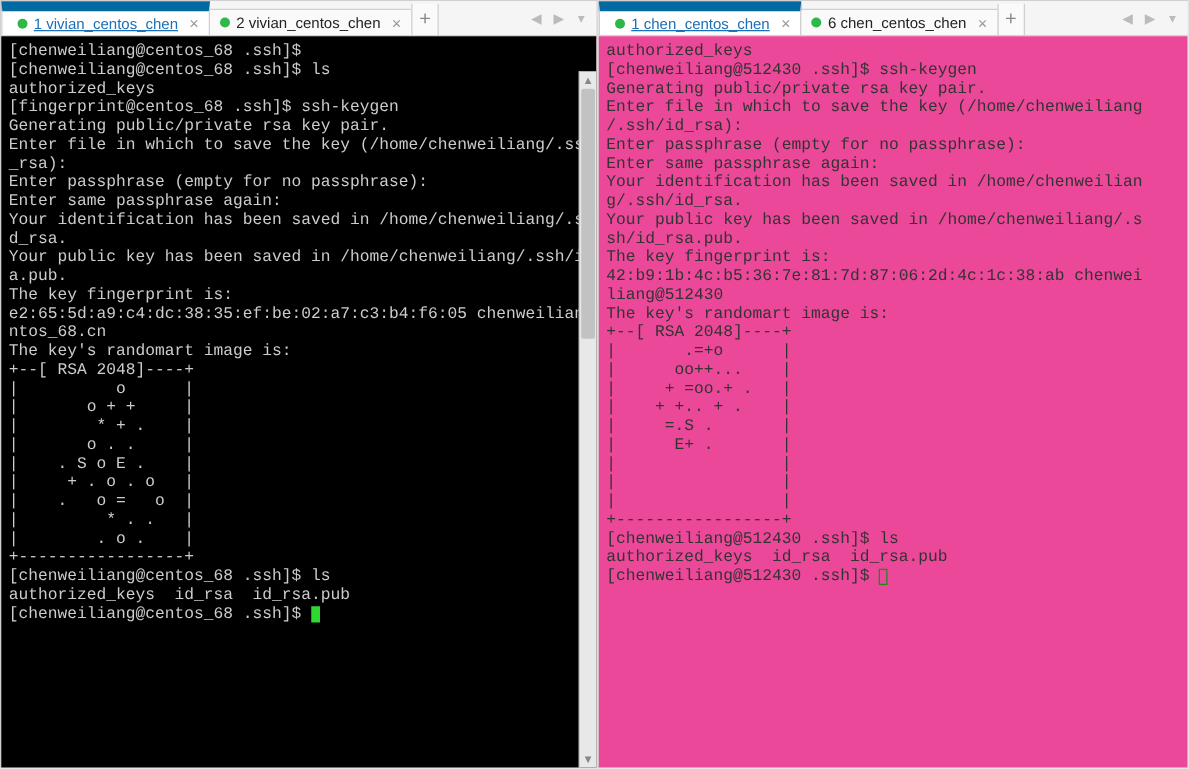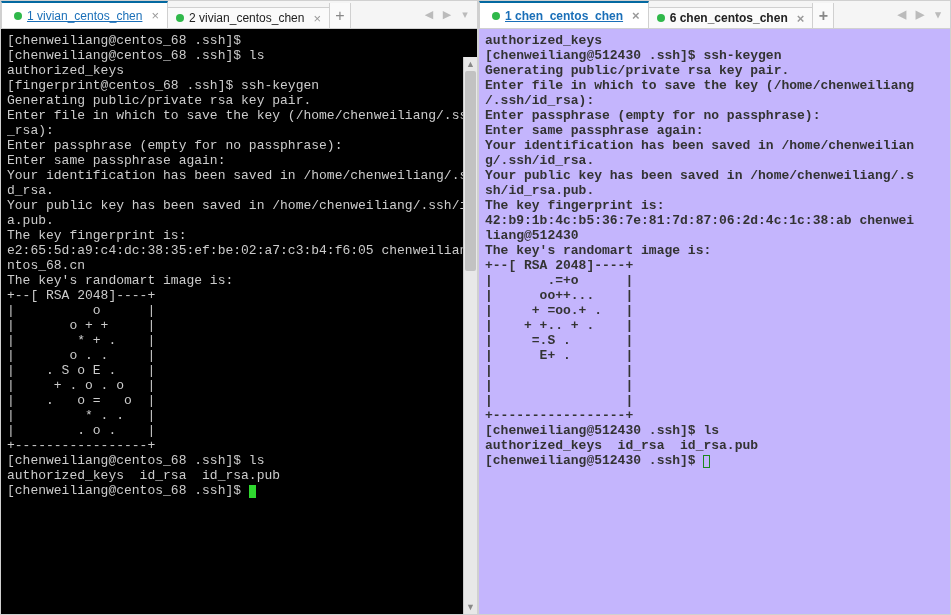--- a/index.html
+++ b/index.html
@@ -15,21 +15,20 @@
     .pane {
       display: flex;
       flex-direction: column;
       border: 1px solid #d0d0d0;
     }
     .pane-left {
       width: 478px;
     }
     .pane-right {
       flex: 1;
-      font-weight: bold;
     }
     .tabbar {
       height: 28px;
       background: #f5f5f5;
       border-bottom: 1px solid #d0d0d0;
       display: flex;
       align-items: stretch;
       position: relative;
     }
     .tab {
@@ -40,21 +39,21 @@
       border-bottom: none;
       background: #fafafa;
       margin-right: -1px;
       margin-top: 6px;
       font-size: 12px;
       gap: 5px;
       cursor: pointer;
     }
     .tab.active {
       background: #fff;
-      border-top: 2px solid #0369a1;
+      border-top: 8px solid #0369a1;
       margin-top: 0;
       z-index: 2;
       padding-left: 12px;
     }
     .tab-dot {
       width: 8px;
       height: 8px;
       border-radius: 50%;
       display: inline-block;
       flex-shrink: 0;
@@ -111,21 +110,21 @@
       padding: 4px 6px;
       white-space: pre;
       overflow: hidden;
       position: relative;
     }
     .terminal-dark {
       background: #000;
       color: #ccc;
     }
     .terminal-light {
-      background: #c4b5fd;
+      background: #ec4899;
       color: #333;
     }
     .scrollbar-v {
       position: absolute;
       top: 28px;
       right: 0;
       bottom: 0;
       width: 14px;
       background: #e8e8e8;
       border-left: 1px solid #ccc;

